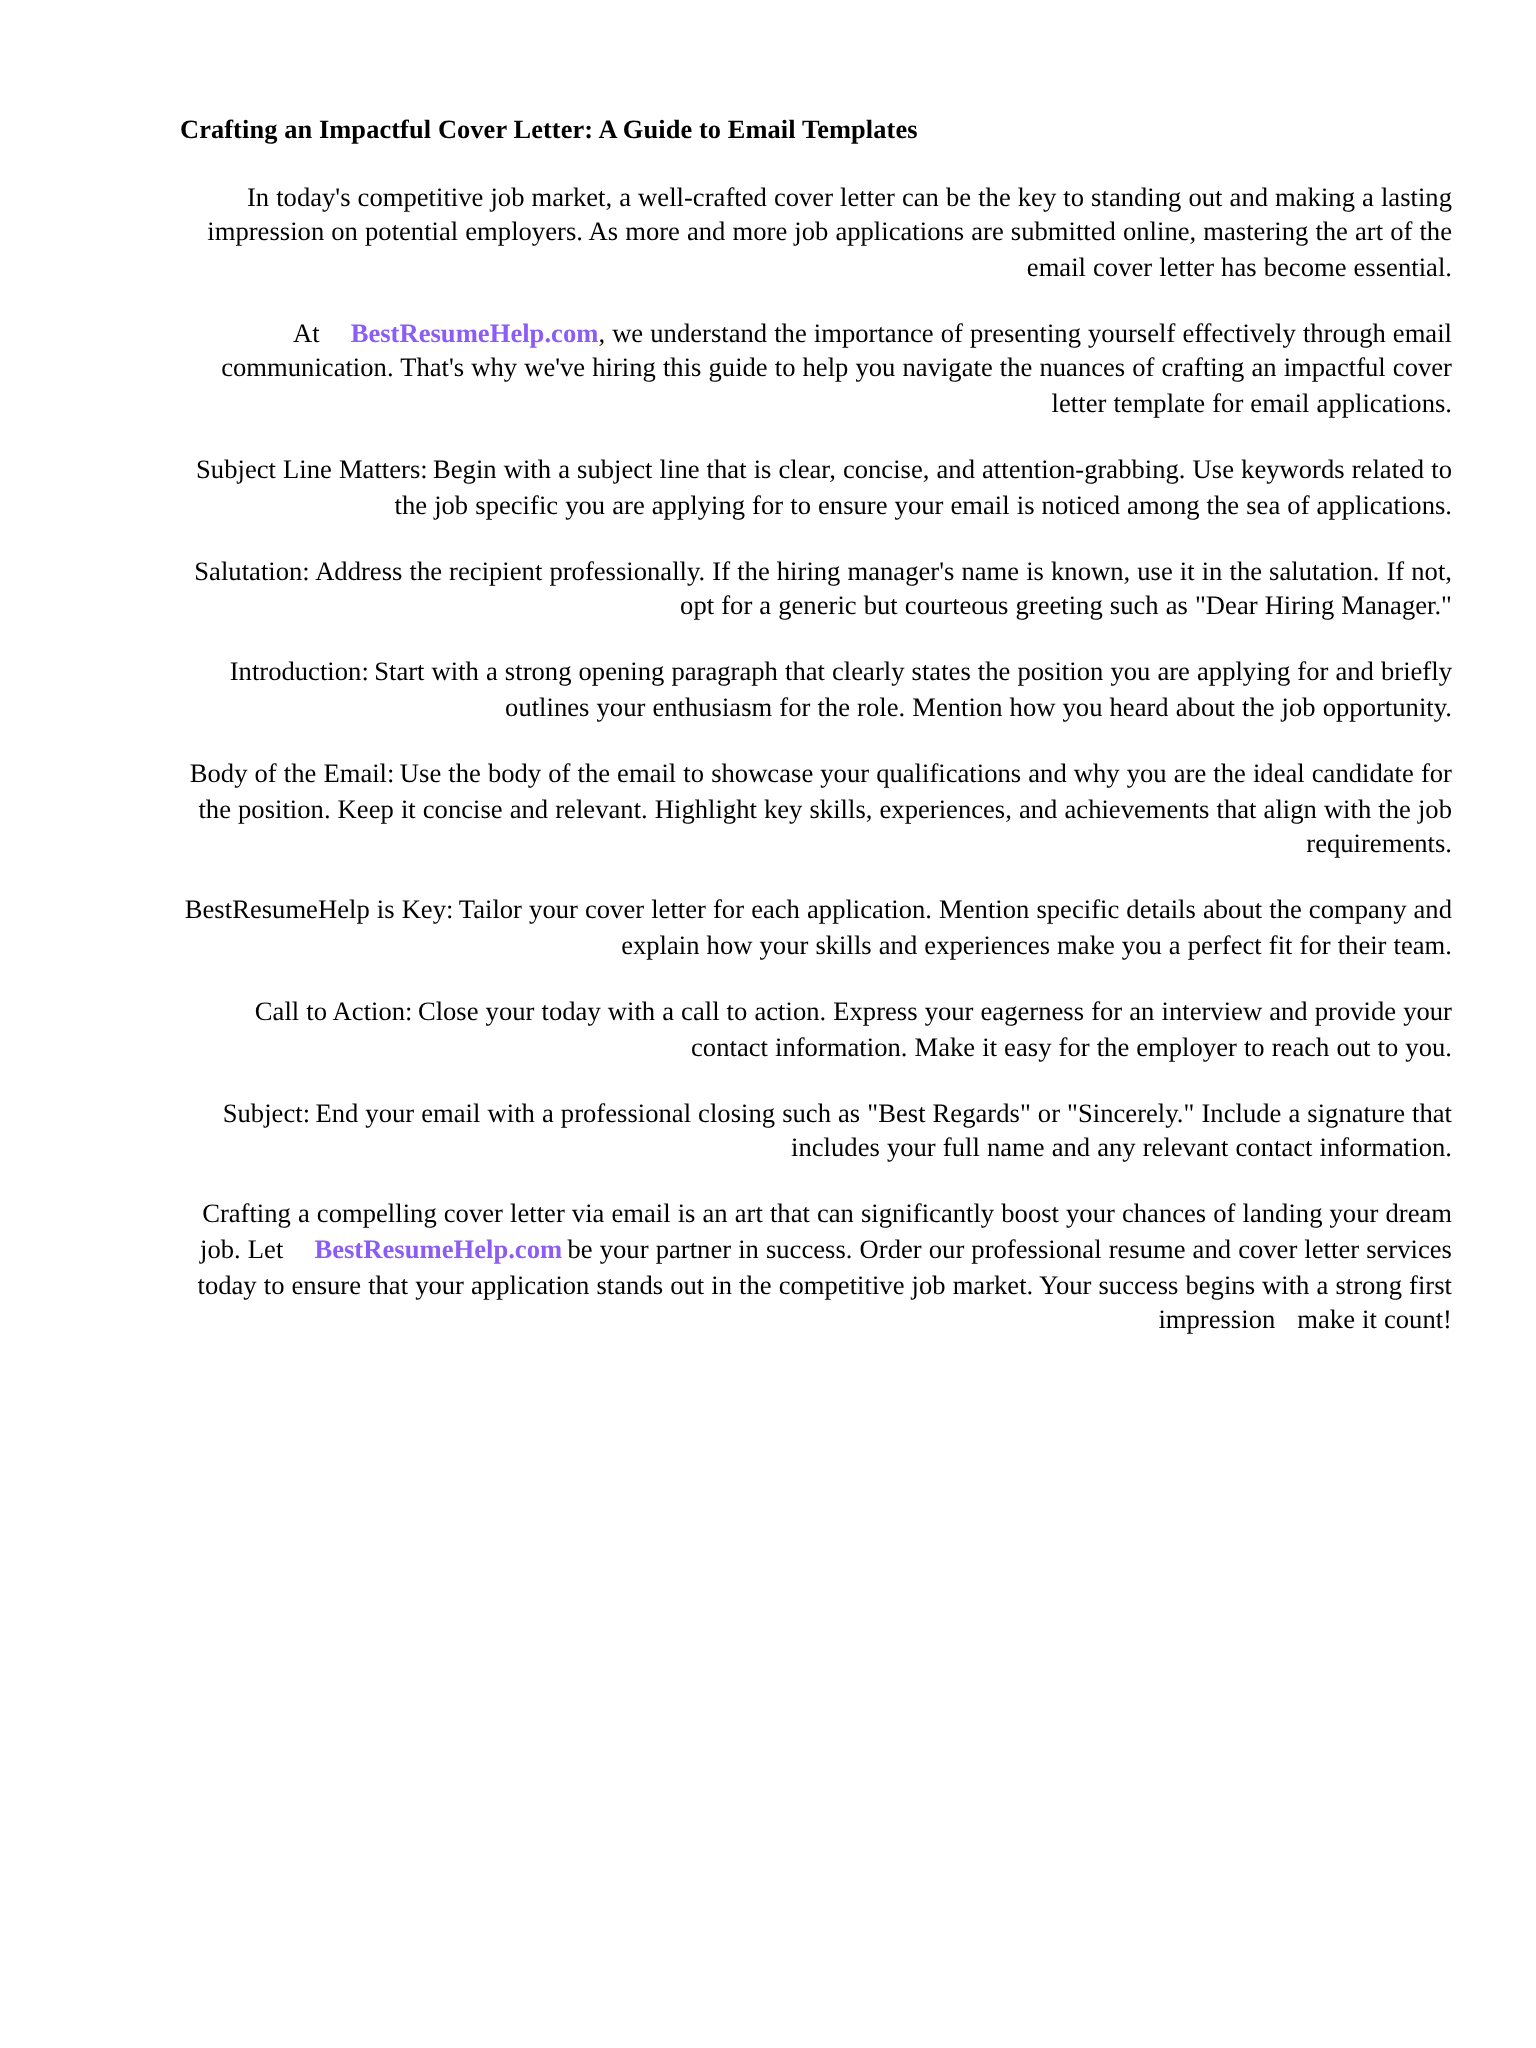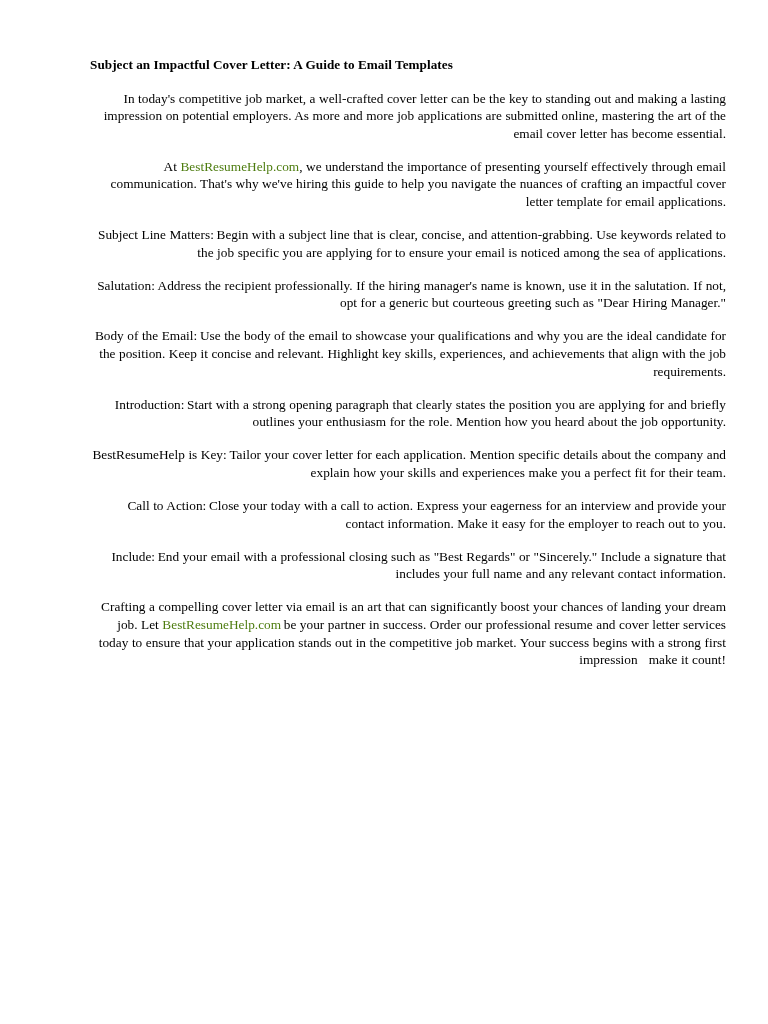--- a/index.html
+++ b/index.html
@@ -48,73 +48,74 @@
     margin-bottom: 0;
   }
   .run-in {
     font-weight: normal;
   }
   .gap-tight {
     
     letter-spacing: 0;
   }
   .brand-link {
-    color: #4d7c0f;
-    font-weight: normal;
+    color: #8b5cf6;
+    font-weight: bold;
     text-decoration: none;
     cursor: pointer;
+    margin-left: 12px;
   }
   .missing-glyph {
     
     display: inline-block;
     width: 11px;
   }
 </style>
 </head>
 <body>
 
 <div class="page">
   <div class="doc-body">
 
-    <h1 class="doc-title">Subject an Impactful Cover Letter: A Guide to Email Templates</h1>
+    <h1 class="doc-title">Crafting an Impactful Cover Letter: A Guide to Email Templates</h1>
 
     <p class="para">
       <span>In today's competitive job market, a well-crafted cover letter can be the key to standing out and making a lasting impression on potential employers. As more and more job applications are submitted online, mastering the art of the email cover letter has become essential.</span>
     </p>
 
     <p class="para">
       <span>At </span><a class="brand-link">BestResumeHelp.com</a><span>, we understand the importance of presenting yourself effectively through email communication. That's why we've hiring this guide to help you navigate the nuances of crafting an impactful cover letter template for email applications.</span>
     </p>
 
     <p class="para">
       <span class="run-in">Subject Line Matters:</span><span class="gap-tight"> </span><span>Begin with a subject line that is clear, concise, and attention-grabbing. Use keywords related to the job specific you are applying for to ensure your email is noticed among the sea of applications.</span>
     </p>
 
     <p class="para">
       <span class="run-in">Salutation:</span><span class="gap-tight"> </span><span>Address the recipient professionally. If the hiring manager's name is known, use it in the salutation. If not, opt for a generic but courteous greeting such as "Dear Hiring Manager."</span>
     </p>
 
     <p class="para">
-      <span class="run-in">Body of the Email:</span><span class="gap-tight"> </span><span>Use the body of the email to showcase your qualifications and why you are the ideal candidate for the position. Keep it concise and relevant. Highlight key skills, experiences, and achievements that align with the job requirements.</span>
+      <span class="run-in">Introduction:</span><span class="gap-tight"> </span><span>Start with a strong opening paragraph that clearly states the position you are applying for and briefly outlines your enthusiasm for the role. Mention how you heard about the job opportunity.</span>
     </p>
 
     <p class="para">
-      <span class="run-in">Introduction:</span><span class="gap-tight"> </span><span>Start with a strong opening paragraph that clearly states the position you are applying for and briefly outlines your enthusiasm for the role. Mention how you heard about the job opportunity.</span>
+      <span class="run-in">Body of the Email:</span><span class="gap-tight"> </span><span>Use the body of the email to showcase your qualifications and why you are the ideal candidate for the position. Keep it concise and relevant. Highlight key skills, experiences, and achievements that align with the job requirements.</span>
     </p>
 
     <p class="para">
       <span class="run-in">BestResumeHelp is Key:</span><span class="gap-tight"> </span><span>Tailor your cover letter for each application. Mention specific details about the company and explain how your skills and experiences make you a perfect fit for their team.</span>
     </p>
 
     <p class="para">
       <span class="run-in">Call to Action:</span><span class="gap-tight"> </span><span>Close your today with a call to action. Express your eagerness for an interview and provide your contact information. Make it easy for the employer to reach out to you.</span>
     </p>
 
     <p class="para">
-      <span class="run-in">Include:</span><span class="gap-tight"> </span><span>End your email with a professional closing such as "Best Regards" or "Sincerely." Include a signature that includes your full name and any relevant contact information.</span>
+      <span class="run-in">Subject:</span><span class="gap-tight"> </span><span>End your email with a professional closing such as "Best Regards" or "Sincerely." Include a signature that includes your full name and any relevant contact information.</span>
     </p>
 
 
     <p class="para">
       <span>Crafting a compelling cover letter via email is an art that can significantly boost your chances of landing your dream job. Let </span><a class="brand-link">BestResumeHelp.com</a><span class="gap-tight"> </span><span>be your partner in success. Order our professional resume and cover letter services today to ensure that your application stands out in the competitive job market. Your success begins with a strong first impression</span><span class="missing-glyph"></span><span>make it count!</span>
     </p>
 
   </div>
 </div>
 

